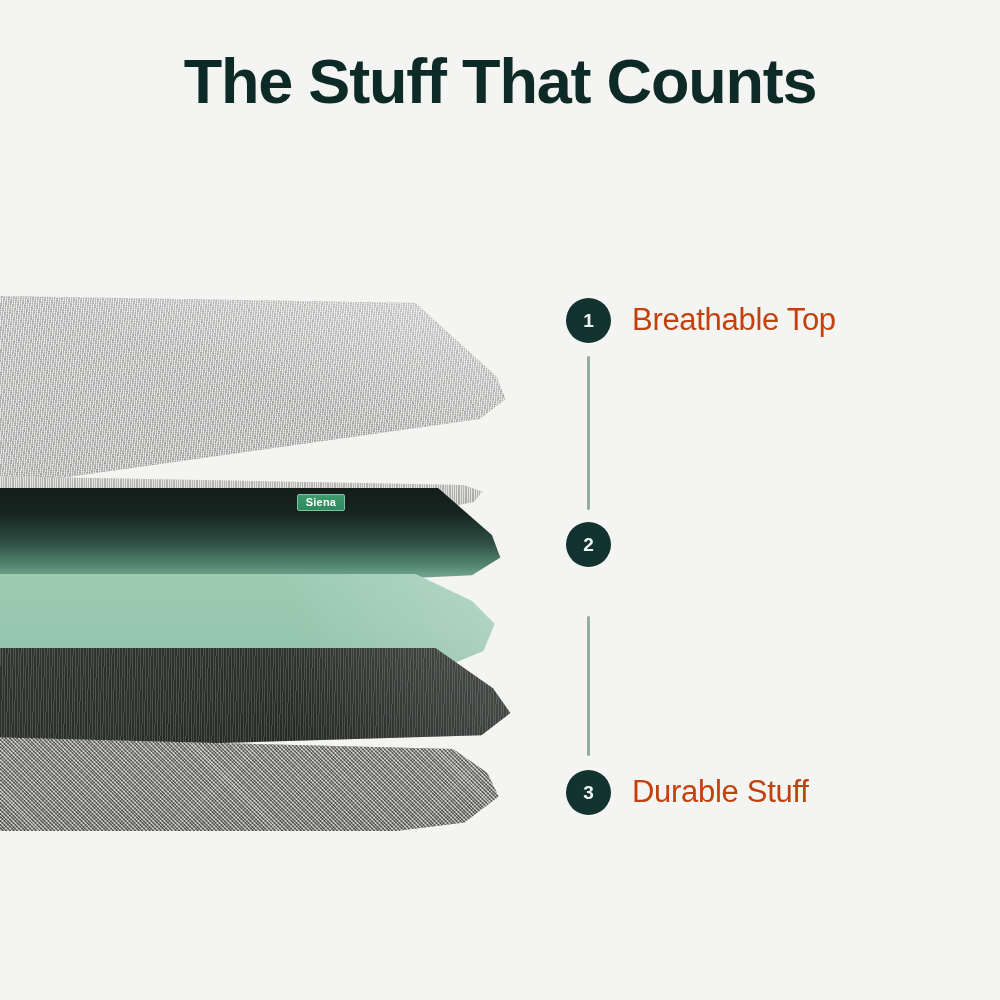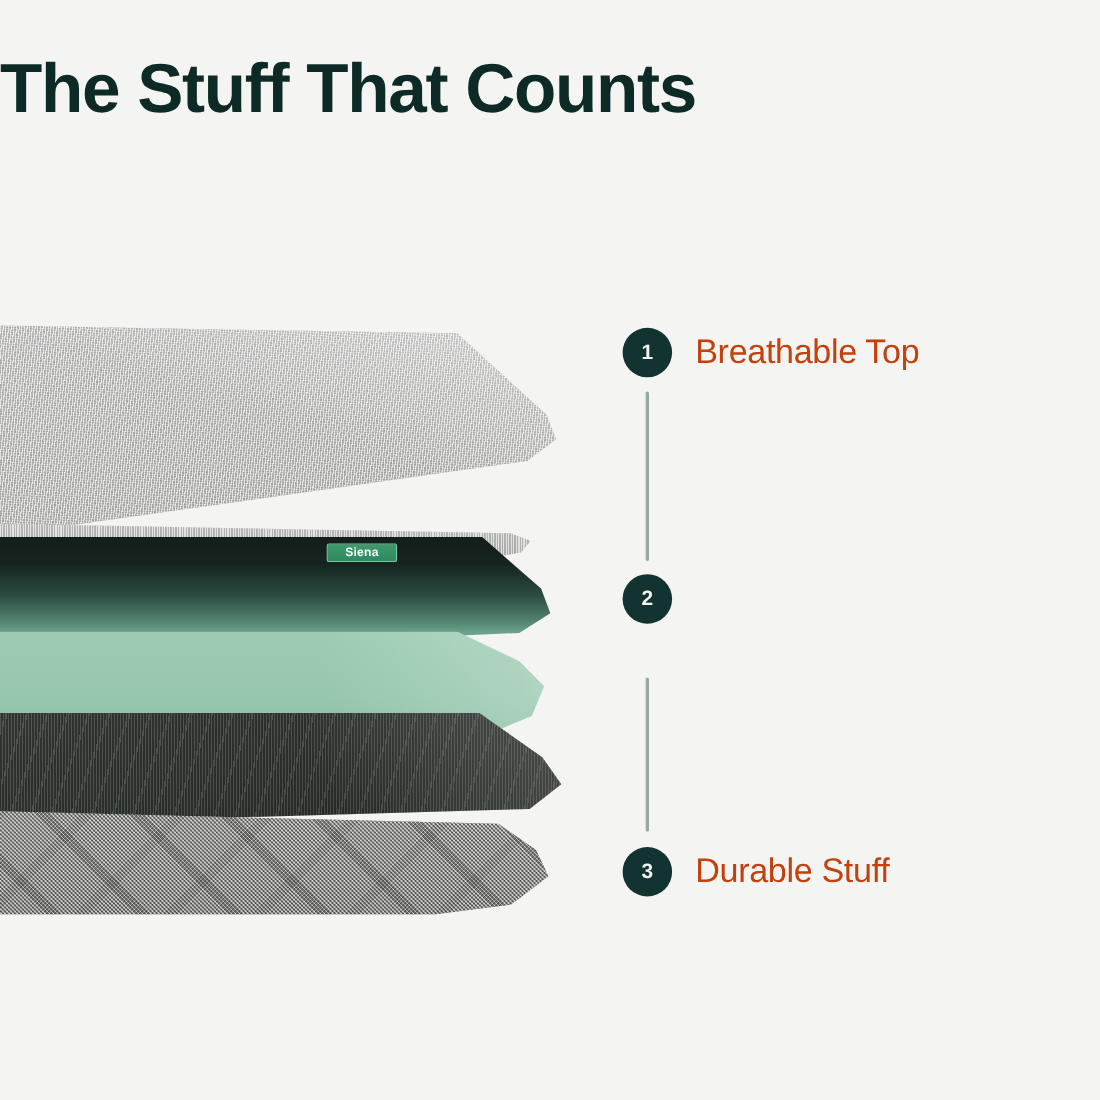--- a/index.html
+++ b/index.html
@@ -15,20 +15,21 @@
     font-family: "Liberation Sans", sans-serif;
     position: relative;
   }
 
   
   .page-title {
     position: absolute;
     top: 47px;
     left: 0;
     width: 1000px;
+    text-align: center;
     font-size: 63px;
     font-weight: bold;
     letter-spacing: -1.2px;
     color: #0e2a26;
     line-height: 1.08;
     white-space: nowrap;
   }
 
   
   .mattress {
@@ -149,21 +150,21 @@
         rgba(50,50,50,0.30) 1.2px, rgba(50,50,50,0.30) 2.6px),
       linear-gradient(180deg, #8e8e8b 0%, #85857f 55%, #76766f 100%);
     clip-path: polygon(0% 0%, 90% 12%, 96% 34%, 98% 56%, 92% 80%, 80% 88%, 0% 88%);
   }
 
   
   .brand-tag {
     position: absolute;
     left: 297px;
     top: 494px;
-    width: 64px;
+    width: 48px;
     height: 17px;
     background: linear-gradient(180deg, #3c9a6c 0%, #2f8a5f 100%);
     border: 1px solid #7fc7a2;
     border-radius: 2px;
     display: flex;
     align-items: center;
     justify-content: center;
     font-size: 11px;
     font-weight: bold;
     color: #ffffff;

